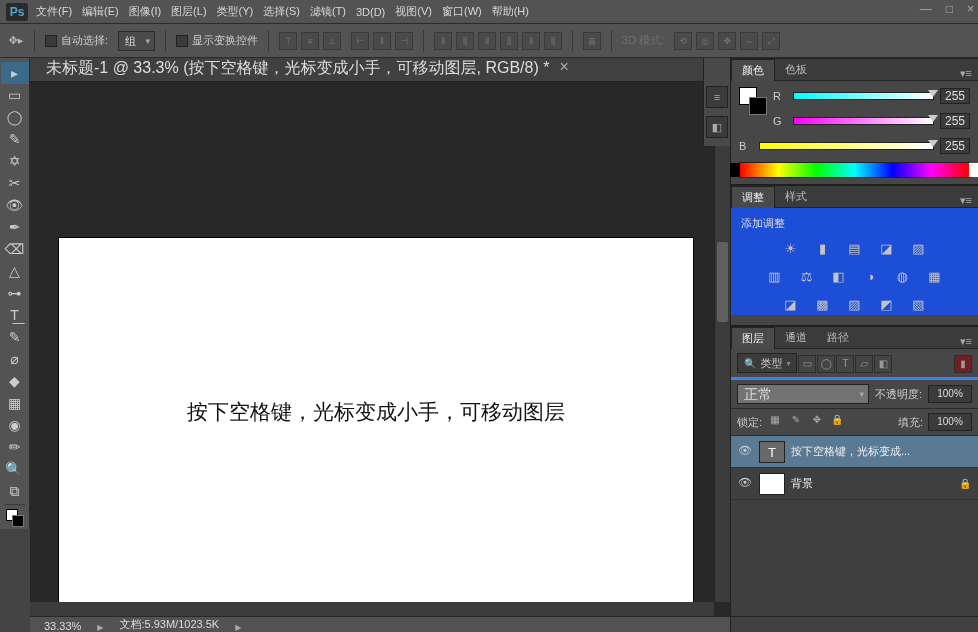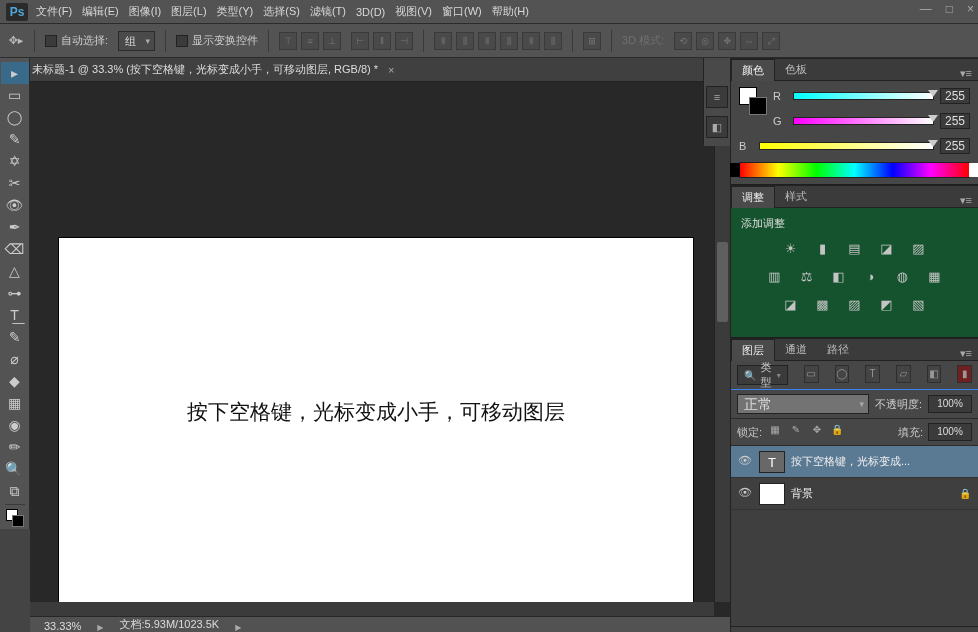--- a/index.html
+++ b/index.html
@@ -19,21 +19,21 @@
 .opt-dim{color:#6f6f6f;font-size:11px}
 .align-grp{display:flex;gap:4px}
 .align-btn{width:18px;height:18px;border:1px solid #3a3a3a;background:#4a4a4a;color:#777;font-size:9px;text-align:center;line-height:16px}
 
 .toolbox{position:absolute;left:0;top:58px;width:30px;background:#535353;border-right:1px solid #2b2b2b;padding-top:4px}
 .tool{width:28px;height:22px;display:flex;align-items:center;justify-content:center;color:#ccc;font-size:14px;margin:0 auto;cursor:pointer}
 .tool.active{background:#3a6a8a}
 .tool-sep{width:20px;height:1px;background:#3a3a3a;margin:2px auto}
 
 .docwrap{position:absolute;left:30px;top:58px;right:248px;bottom:16px;background:#282828}
-.doctab{height:24px;background:#404040;display:flex;align-items:center;padding-left:2px;font-size:11px;color:#ddd;border-bottom:1px solid #222}
+.doctab{height:24px;background:#404040;display:flex;padding-left:16px;font-size:16px;color:#ddd;border-bottom:1px solid #222}
 .doctab .x{margin-left:10px;color:#aaa}
 .canvas-area{position:absolute;left:10px;right:18px;top:24px;bottom:14px;overflow:hidden;display:flex;align-items:flex-end;justify-content:center}
 .canvas{width:634px;height:364px;background:#fff;box-shadow:0 0 0 1px #000}
 .canvas-txt{font-family:"SimSun",serif;font-size:21px;color:#111;text-align:center;padding-top:160px}
 .vscroll{position:absolute;right:0;top:24px;bottom:14px;width:16px;background:#3b3b3b;border-left:1px solid #222}
 .vscroll .thumb{position:absolute;left:2px;right:2px;top:160px;height:80px;background:#5f5f5f;border-radius:2px}
 .hscroll{position:absolute;left:0;right:16px;bottom:0;height:14px;background:#3b3b3b}
 .statusbar{position:absolute;left:30px;right:248px;bottom:0;height:16px;background:#525252;display:flex;align-items:flex-end;gap:16px;padding-left:14px;font-size:11px;color:#ddd;border-top:1px solid #272727}
 .statusbar .tri{font-size:8px;color:#aaa}
 
@@ -55,27 +55,27 @@
 .slider-row .track{flex:1;height:8px;margin:0 6px;border:1px solid #222;position:relative}
 .slider-row .knob{position:absolute;right:-5px;top:-3px;width:0;height:0;border-left:5px solid transparent;border-right:5px solid transparent;border-top:7px solid #ccc}
 .slider-row .val{width:30px;height:16px;background:#3b3b3b;border:1px solid #222;text-align:center;line-height:14px;font-size:12px;color:#ddd}
 .track.r{background:linear-gradient(90deg,#00ffff,#fff)}
 .track.g{background:linear-gradient(90deg,#ff00ff,#fff)}
 .track.b{background:linear-gradient(90deg,#ffff00,#fff)}
 .spectrum{clear:both;height:16px;margin-top:6px;background:linear-gradient(90deg,#f00,#ff0,#0f0,#0ff,#00f,#f0f,#f00);position:relative;border:1px solid #222}
 .spectrum::before{content:"";position:absolute;left:-10px;top:0;width:10px;height:100%;background:#000}
 .spectrum::after{content:"";position:absolute;right:-10px;top:0;width:10px;height:100%;background:#fff}
 
-.adj-body{padding:8px 10px 12px;background:#14532d}
+.adj-body{padding:8px 10px 0;background:#1d4ed8}
 .adj-title{font-size:11px;color:#ddd;margin-bottom:10px}
 .adj-row{display:flex;gap:12px;justify-content:center;margin-bottom:10px}
 .adj-icon{width:20px;height:18px;color:#c4c4c4;font-size:13px;text-align:center;cursor:pointer}
 
 .layers-body{padding:0;background:#474747}
-.lyr-toolbar{display:flex;align-items:flex-start;gap:16px;padding:4px 6px;border-bottom:1px solid #3b82f6}
+.lyr-toolbar{display:flex;align-items:flex-end;gap:1px;padding:4px 6px;border-bottom:3px solid #3b82f6}
 .lyr-search{height:20px;background:#3b3b3b;border:1px solid #222;padding:0 6px;display:flex;align-items:center;gap:4px;font-size:11px;color:#ccc}
 .lyr-search::before{content:"🔍";font-size:10px;color:#999}
 .lyr-filter{width:18px;height:18px;border:1px solid #2e2e2e;background:#444;color:#999;font-size:10px;text-align:center;line-height:16px;cursor:pointer}
 .lyr-row2{display:flex;align-items:center;gap:6px;padding:4px 6px;border-bottom:1px solid #2b2b2b}
 .lyr-dd{height:20px;background:#737373;border:1px solid #222;padding:0 18px 0 6px;line-height:18px;font-size:14px;color:#ddd;position:relative;flex:1}
 .lyr-dd::after{content:"▾";position:absolute;right:4px;top:0;color:#aaa;font-size:9px}
 .pct{width:44px;height:18px;background:#3b3b3b;border:1px solid #222;font-size:10px;text-align:center;line-height:16px;color:#ddd}
 .lock-row{display:flex;align-items:center;gap:5px;padding:4px 6px;border-bottom:1px solid #2b2b2b;font-size:11px;color:#ccc}
 .lock-icon{width:16px;height:16px;color:#aaa;font-size:10px;text-align:center}
 .layer-list{min-height:180px;background:#3f3f3f}

